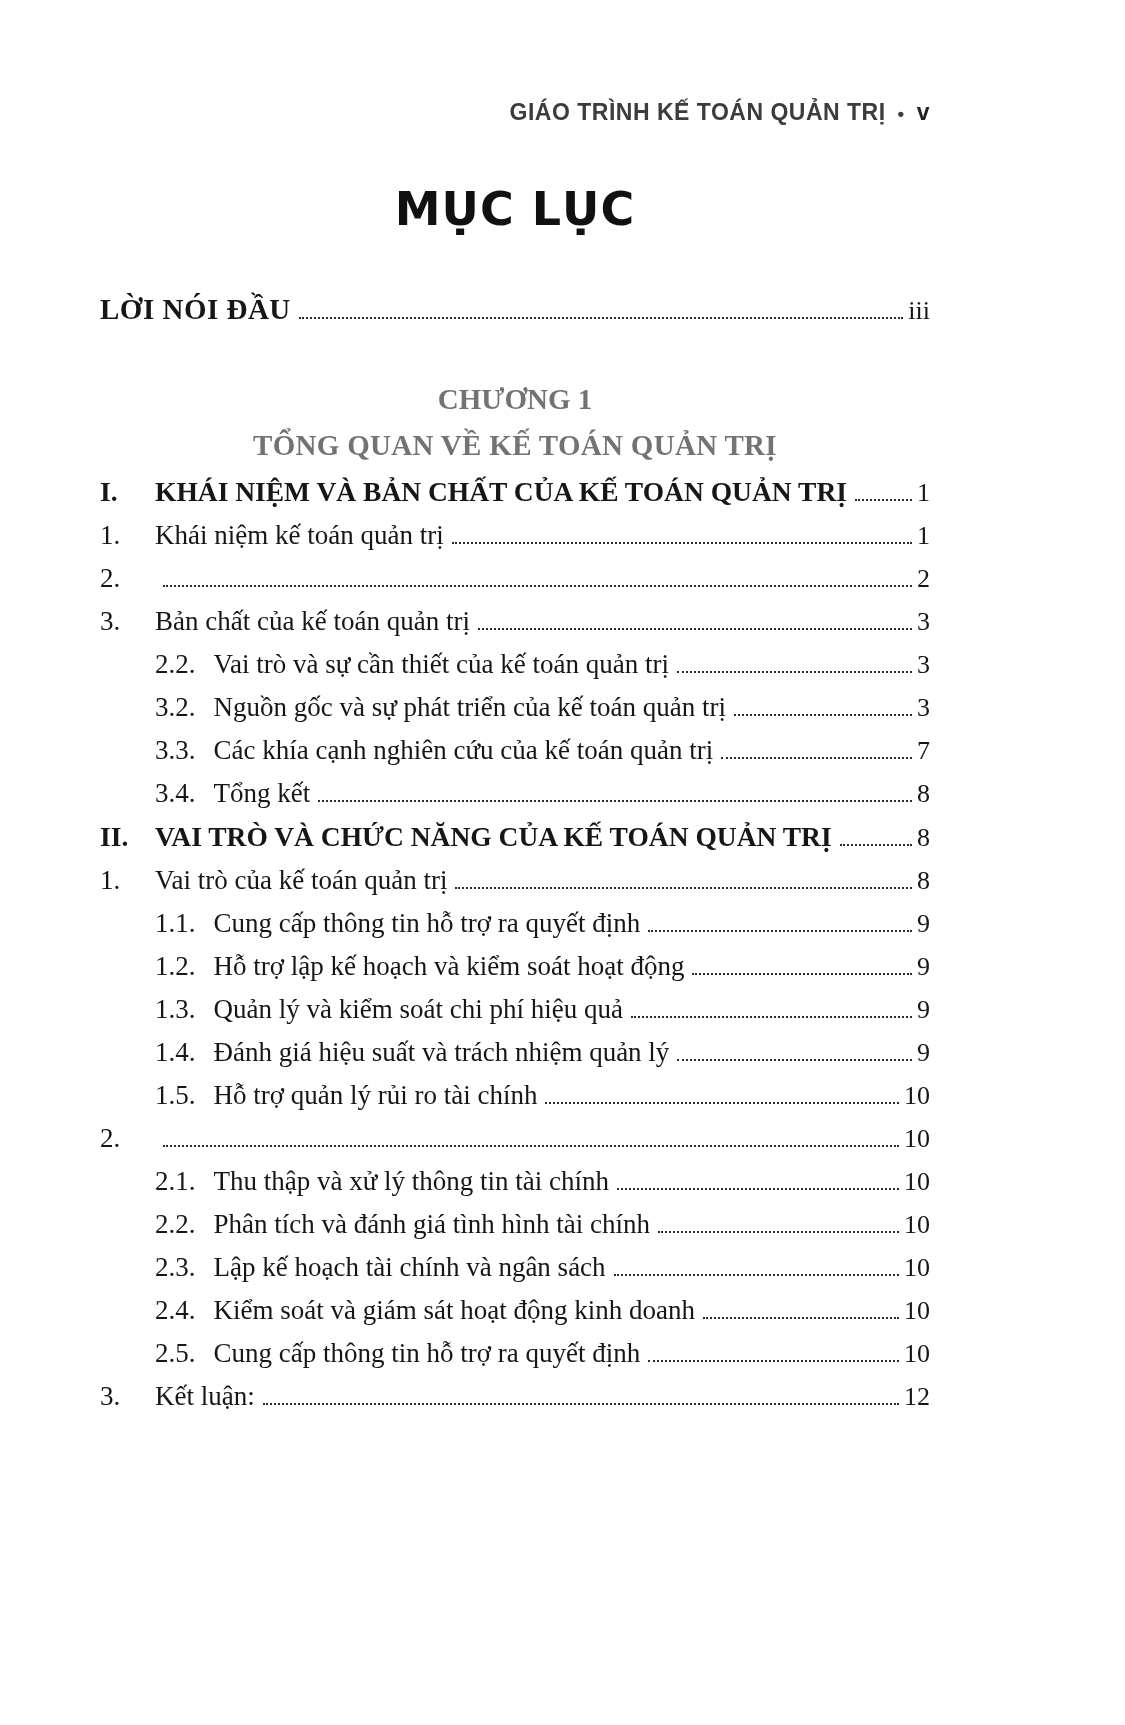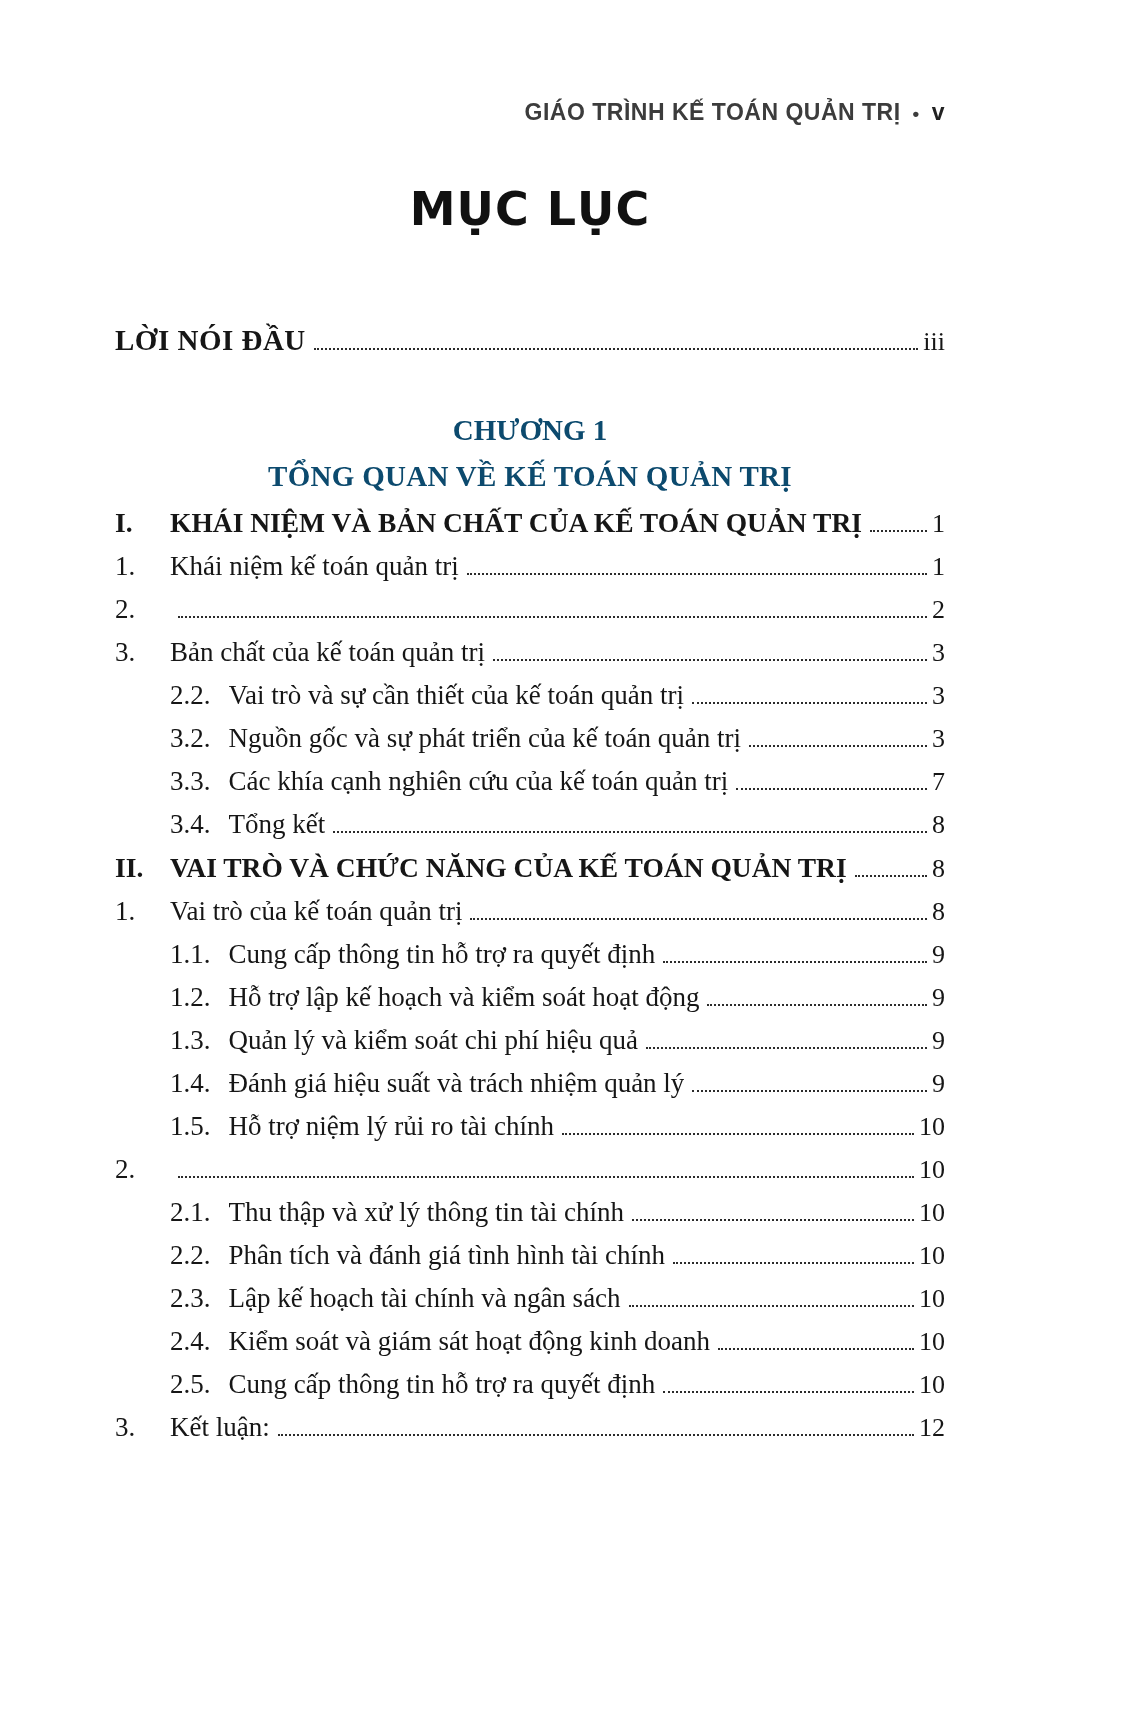--- a/index.html
+++ b/index.html
@@ -11,21 +11,21 @@
     position: relative;
     width: 1125px;
     height: 1725px;
     background: #ffffff;
     overflow: hidden;
     font-family: "Liberation Serif", "DejaVu Serif", serif;
     color: #161616;
   }
   .content {
     position: absolute;
-    left: 115px;
+    left: 100px;
     top: 98px;
     width: 830px;
   }
   
   .running-header {
     text-align: right;
     font-family: "Liberation Sans", "DejaVu Sans", sans-serif;
     font-size: 23px;
     font-weight: 600;
     letter-spacing: 0.5px;
@@ -88,33 +88,33 @@
   .pageno {
     flex: 0 0 auto;
     font-weight: 400;
     font-size: 26px;
   }
   .toc-row.bold .pageno {
     font-weight: 400;
   }
   
   .preface-row {
-    margin-top: 84px;
+    margin-top: 53px;
     font-size: 29px;
   }
   .preface-row .entry-text {
     font-weight: 700;
     letter-spacing: 0.5px;
   }
   
   .chapter-heading {
     margin-top: 44px;
     text-align: center;
     font-weight: 700;
-    color: #0c4a6e;
+    color: #737373;
   }
   .chapter-heading .chapter-number {
     font-size: 29px;
     line-height: 46px;
   }
   .chapter-heading .chapter-title {
     font-size: 29px;
     line-height: 46px;
     letter-spacing: 0.3px;
   }
@@ -226,21 +226,21 @@
     <span class="pageno">9</span>
   </div>
           <div class="toc-row level-2">
     <span class="num">1.4.</span>
     <span class="entry-text">Đánh giá hiệu suất và trách nhiệm quản lý</span>
     <span class="leader"></span>
     <span class="pageno">9</span>
   </div>
           <div class="toc-row level-2">
     <span class="num">1.5.</span>
-    <span class="entry-text">Hỗ trợ niệm lý rủi ro tài chính</span>
+    <span class="entry-text">Hỗ trợ quản lý rủi ro tài chính</span>
     <span class="leader"></span>
     <span class="pageno">10</span>
   </div>
           <div class="toc-row level-1">
     <span class="num">2.</span>
     <span class="leader"></span>
     <span class="pageno">10</span>
   </div>
           <div class="toc-row level-2">
     <span class="num">2.1.</span>

